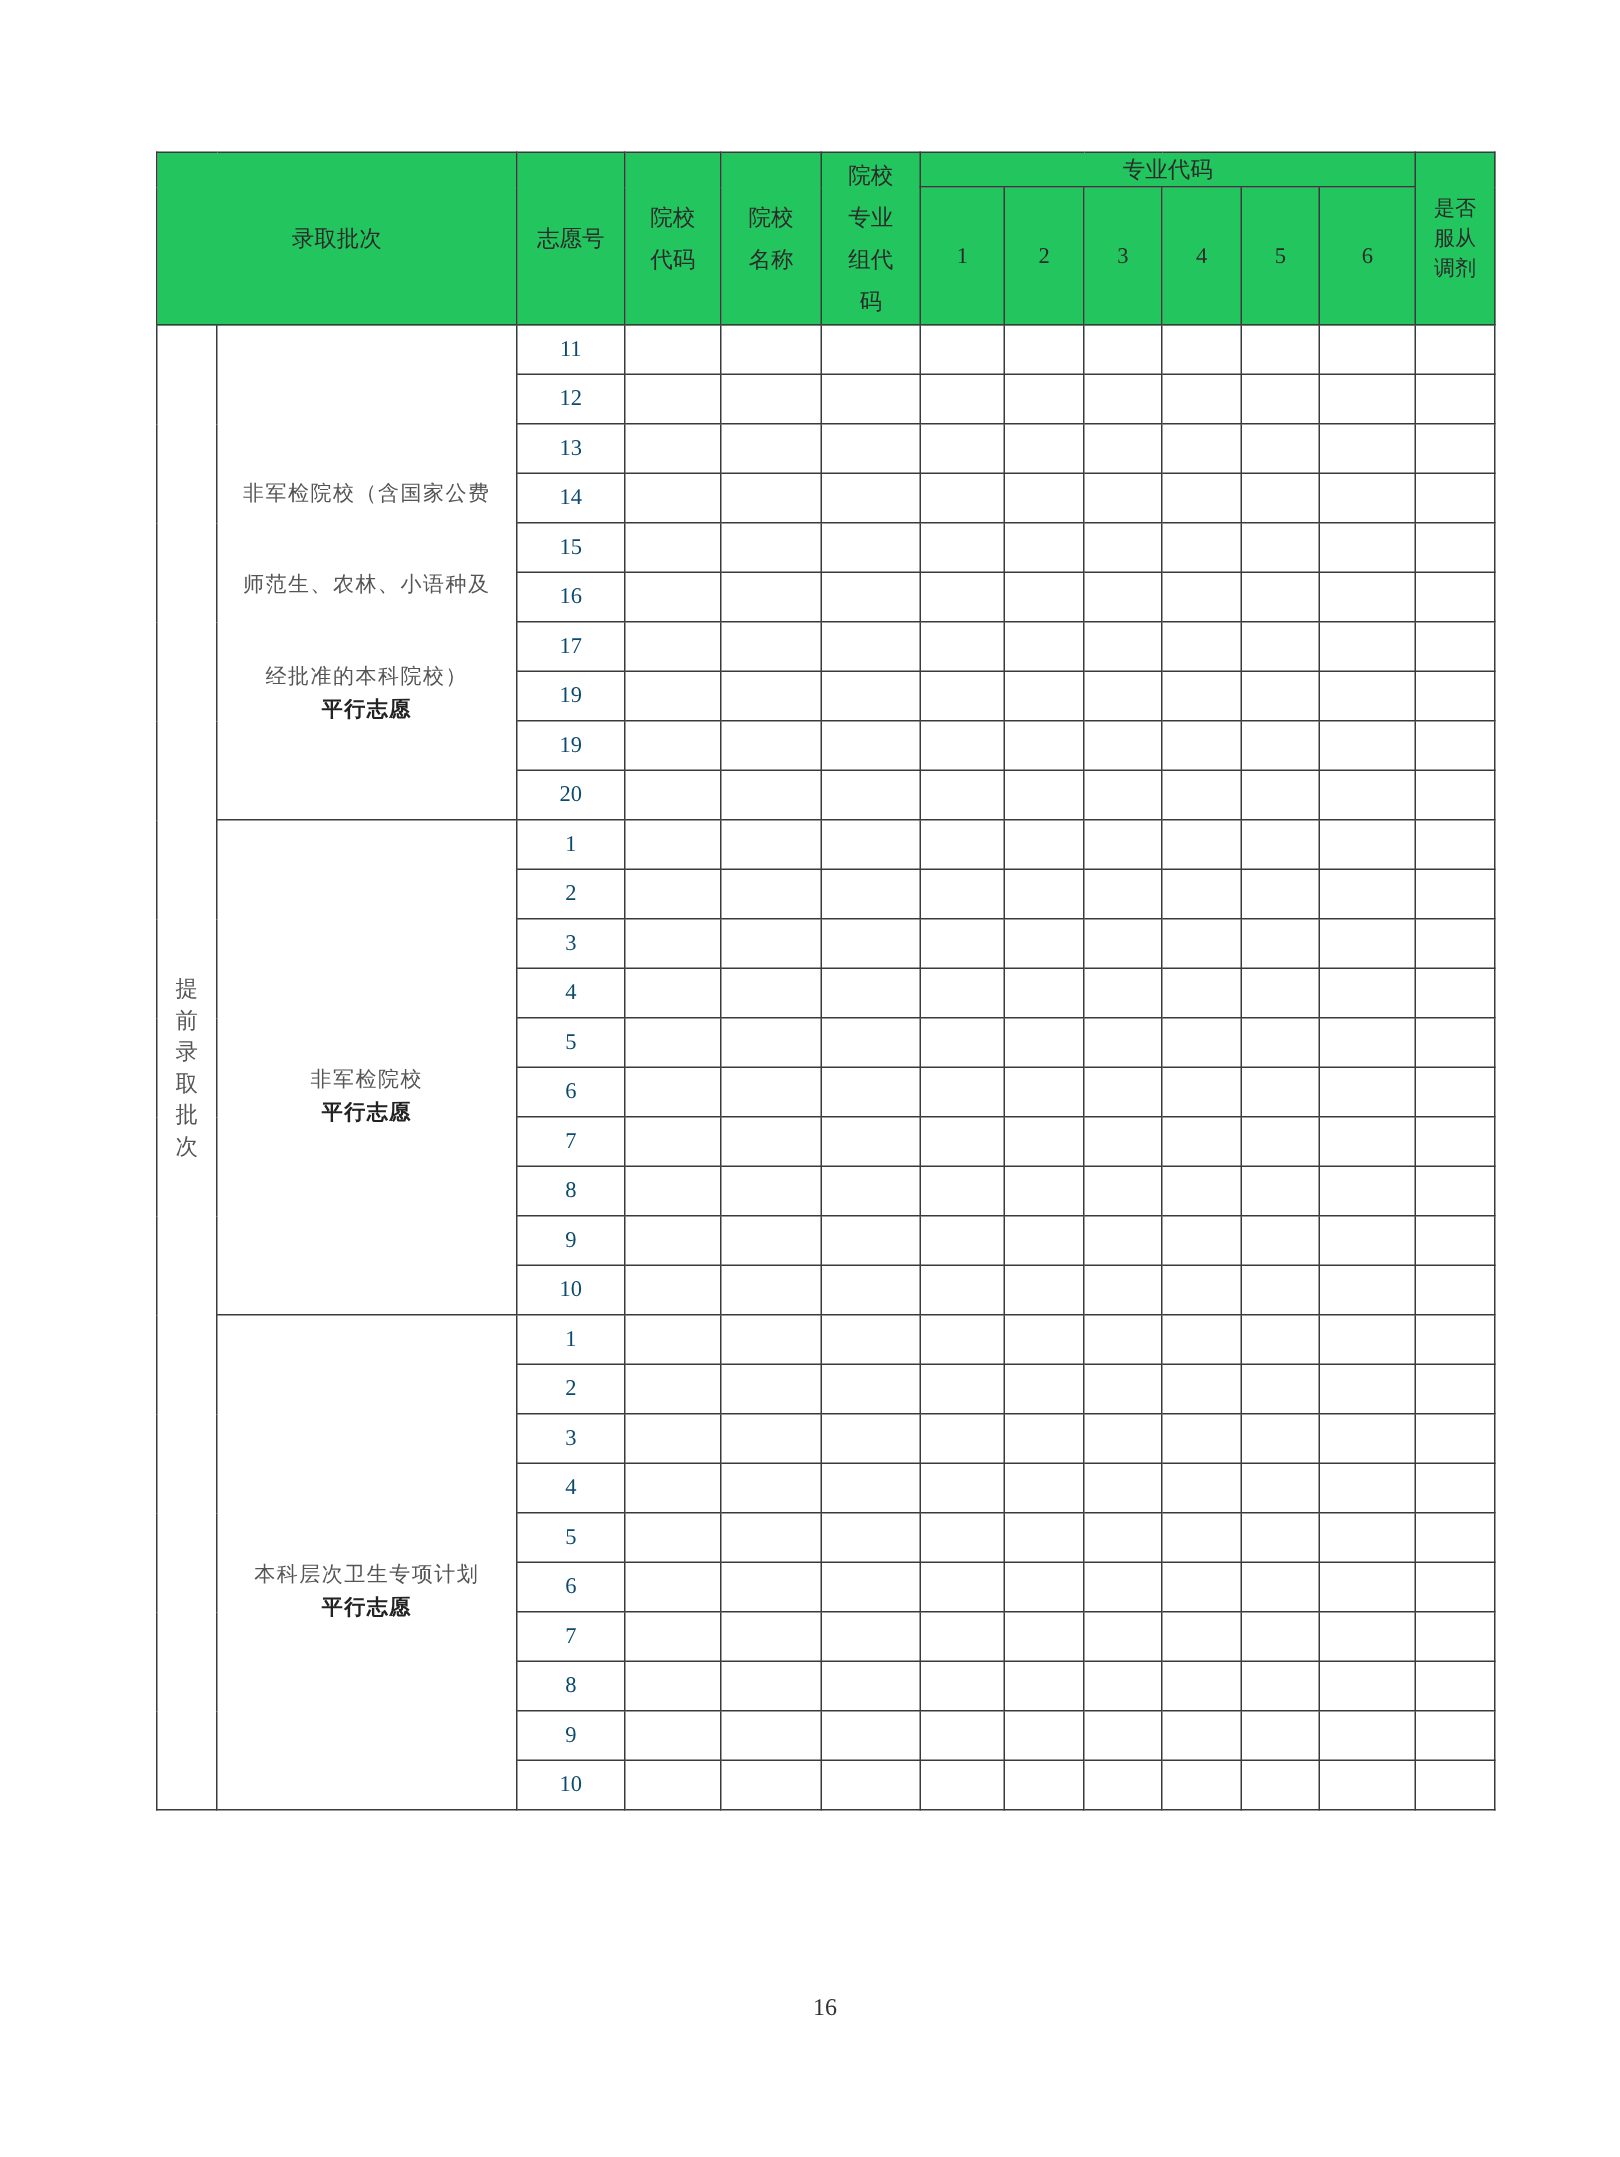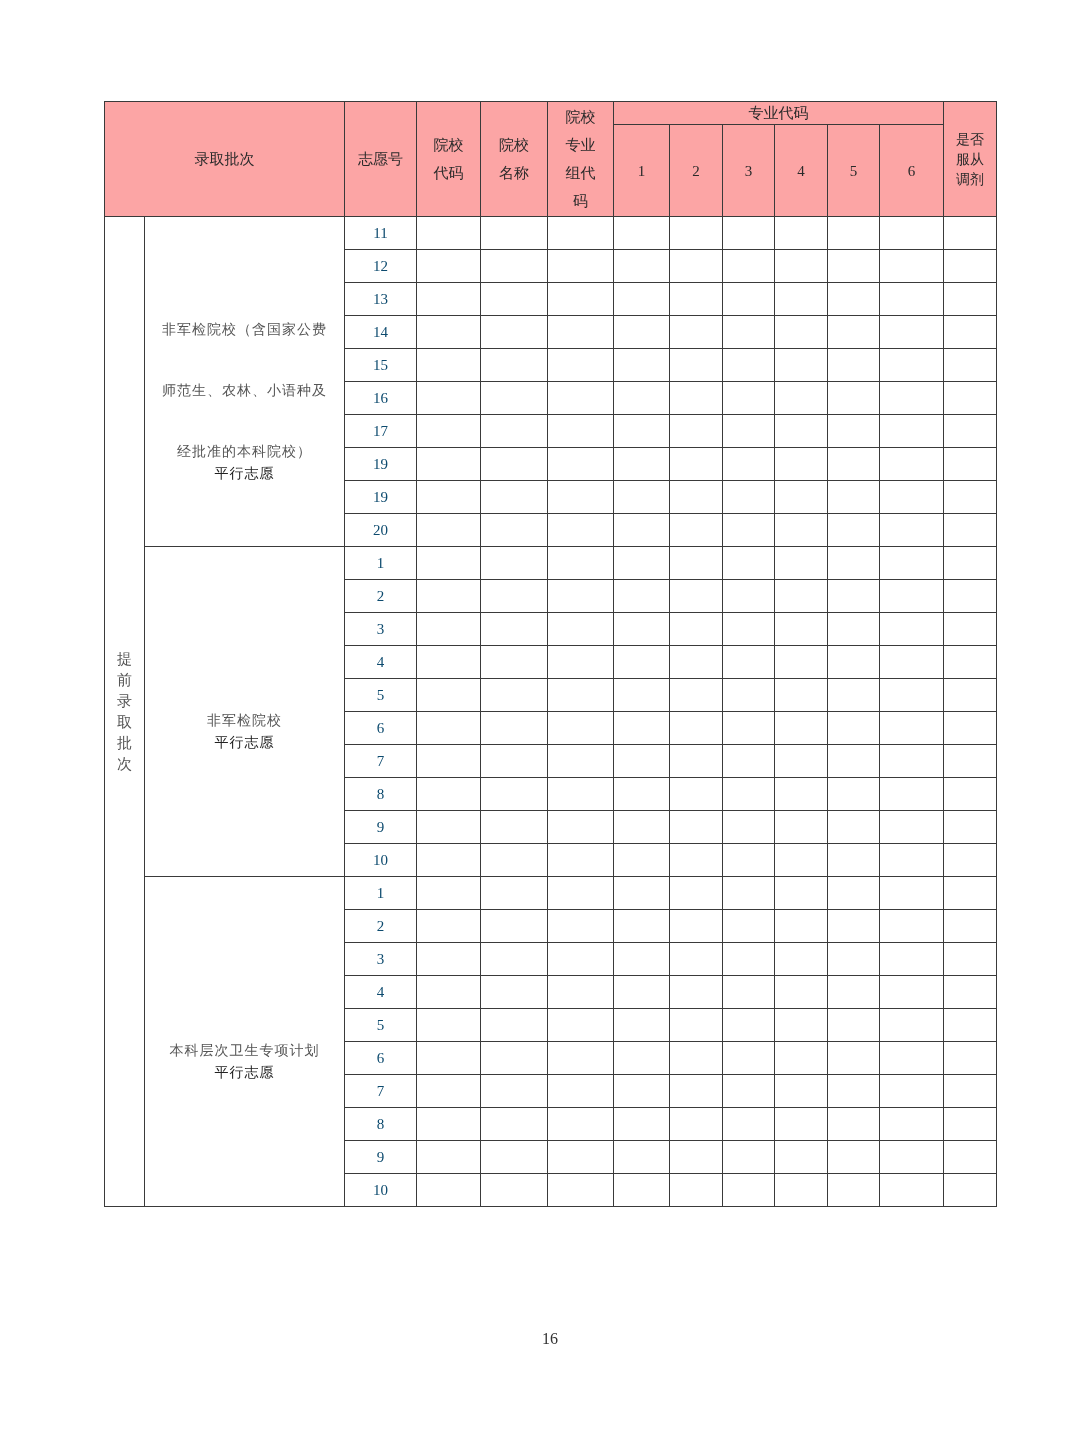--- a/index.html
+++ b/index.html
@@ -9,40 +9,40 @@
     position: absolute; left: 104px; top: 101px;
     border-collapse: collapse; table-layout: fixed;
     width: 892px;
   }
   table.form td, table.form th {
     border: 1.3px solid #3a3a3a;
     padding: 0; text-align: center; vertical-align: middle;
     font-weight: normal;
   }
   th.hd {
-    background: #fca5a5;
+    background: #22c55e;
     font-family: "DejaVu Sans", "Liberation Sans", sans-serif;
     font-size: 15px; line-height: 28px; color: #2a2a2a;
   }
   th.hd.sub { height: 22px; line-height: 20px; }
   th.num { font-family: "Liberation Serif", "DejaVu Serif", serif; font-size: 15px; }
   th.narrow { font-size: 14px; line-height: 20px; }
   td.no { font-family: "Liberation Serif", "DejaVu Serif", serif; font-size: 15px; height: 32px; color: #0c4a6e; }
   td.blank { height: 32px; }
   td.batch {
     font-family: "DejaVu Serif", "Liberation Serif", serif; font-size: 15px; color: #555;
     line-height: 21px;
   }
   td.batch span { display: block; }
   td.group {
     font-family: "DejaVu Serif", "Liberation Serif", serif; font-size: 14px; color: #555;
     line-height: 22px; padding: 0 8px;
   }
   td.group .desc { display: block; letter-spacing: 1px; margin-top: 39px; }
-  td.group .mode { display: block; font-family: "DejaVu Sans", "Liberation Sans", sans-serif; font-weight: normal; color: #222; letter-spacing: 1px; }
+  td.group .mode { display: block; font-family: "DejaVu Sans", "Liberation Sans", sans-serif; font-weight: bold; color: #222; letter-spacing: 1px; }
   .page-num { position: absolute; left: 530px; top: 1330px; width: 40px; text-align: center; font-family: "Liberation Serif", "DejaVu Serif", serif; font-size: 16px; color: #333; }
 </style>
 </head>
 <body>
 
 <div class="page">
   <table class="form">
     <colgroup>
       <col style="width:40px">
         <col style="width:200px">

